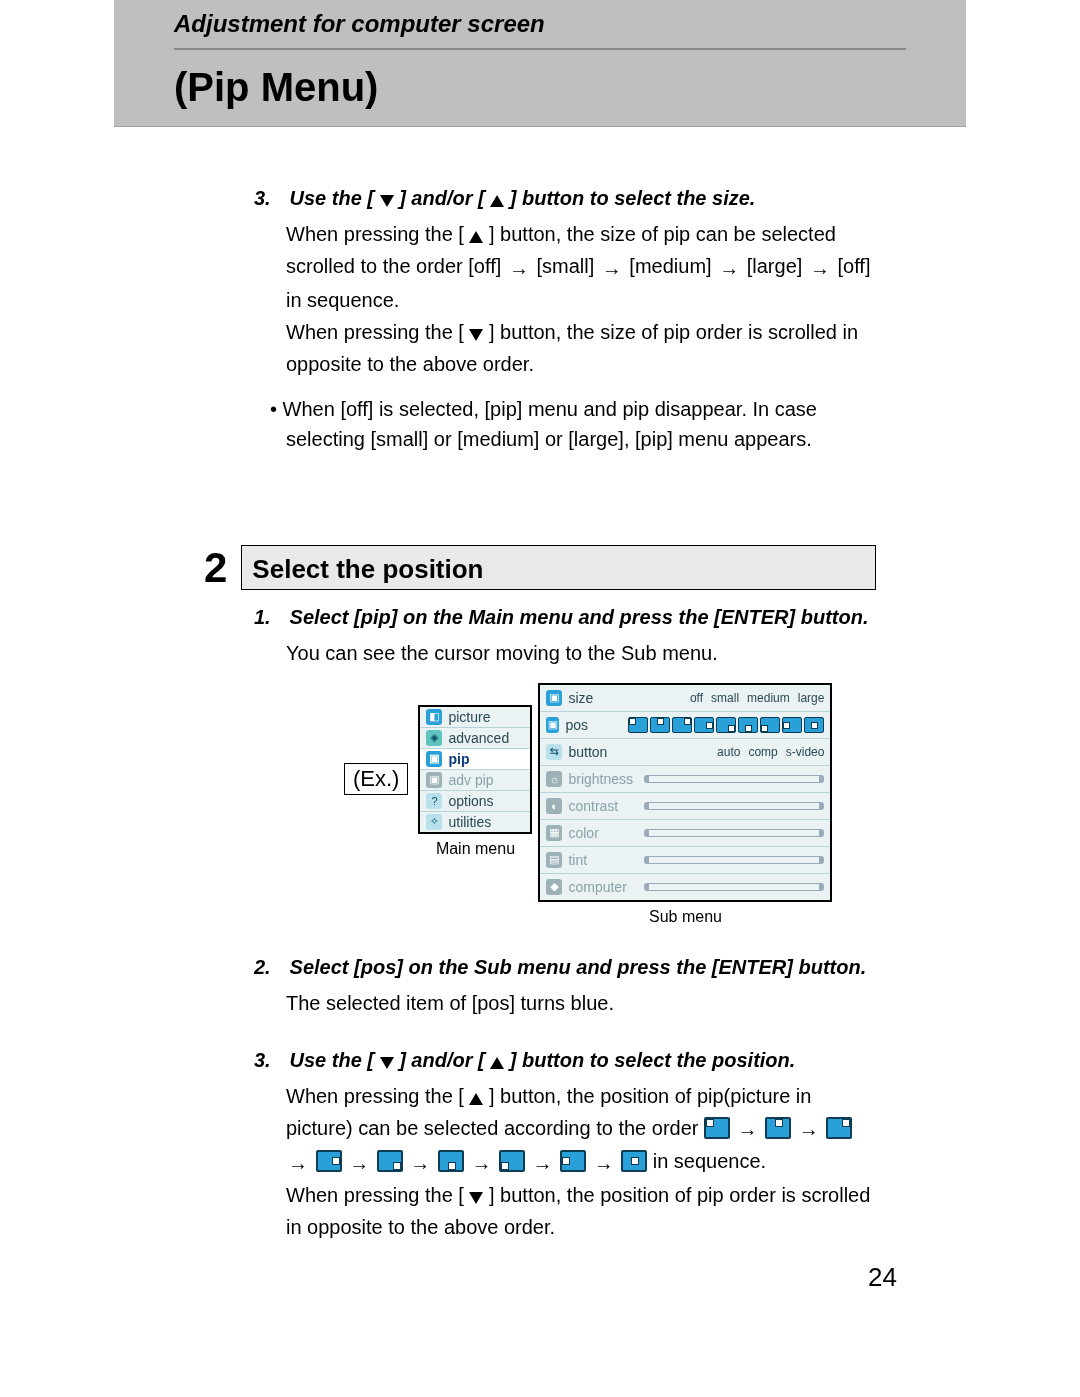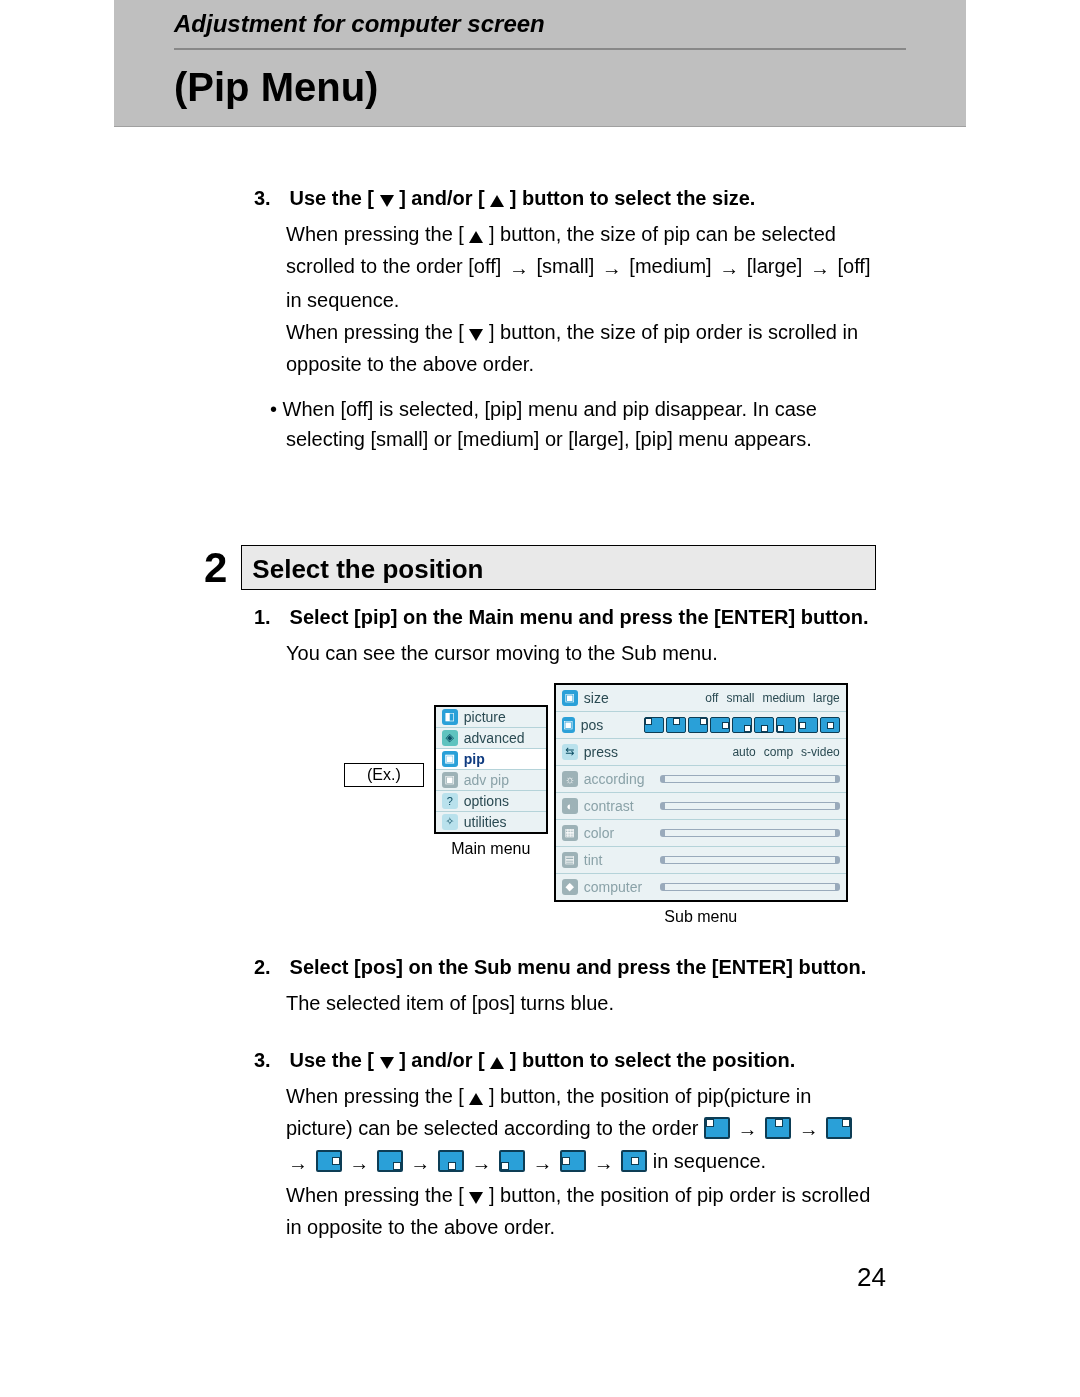--- a/index.html
+++ b/index.html
@@ -38,20 +38,21 @@
     border-top: 2px solid #888;
   }
   
   .content {
     padding: 30px 90px 0 150px;
   }
   .step-lead {
     font-size: 20px;
     font-weight: bold;
     margin: 30px 0 8px -10px;
+    font-style: italic;
   }
   .step-lead .num {
     display: inline-block;
     width: 30px;
   }
   .body-text {
     font-size: 20px;
     line-height: 1.6;
     margin-left: 22px;
   }
@@ -105,23 +106,23 @@
     padding: 8px 10px 4px 10px;
   }
   
   .example-wrap {
     display: flex;
     align-items: flex-start;
     gap: 10px;
     margin: 14px 0 8px 80px;
   }
   .ex-label {
-    font-size: 16px;
+    font-size: 22px;
     border: 1px solid #000;
-    padding: 2px 22px;
+    padding: 2px 8px;
     margin-top: 80px;
   }
   .osd {
     display: flex;
     gap: 6px;
     font-size: 14px;
   }
   .mainmenu {
     border: 2px solid #000;
     background: #fff;
@@ -218,21 +219,21 @@
   }
   .pip-ico .d {
     position: absolute;
     width: 6px; height: 6px;
     background: #fff;
     border: 1px solid #0d3d55;
   }
   
   .page-number {
     position: absolute;
-    right: 80px;
+    right: 69px;
     bottom: 30px;
     font-size: 26px;
   }
 </style>
 </head>
 <body>
 
 <div class="page">
 
   <div class="header-band">
@@ -352,30 +353,30 @@
                 <span class="mini-pip">
                     <span class="dot" style="top:4px;left:0"></span>
                   </span>
                 <span class="mini-pip">
                     <span class="dot" style="top:4px;left:6px"></span>
                   </span>
               </span>
             </div>
             <div class="sm-row">
               <span class="ico">⇆</span>
-              <span class="sm-label">press</span>
+              <span class="sm-label">button</span>
               <span class="sm-opts">
                 <span>auto</span>
                 <span>comp</span>
                 <span>s-video</span>
               </span>
             </div>
             <div class="sm-row dim">
                 <span class="ico grey">☼</span>
-                <span class="sm-label">according</span>
+                <span class="sm-label">brightness</span>
                 <span class="sm-slider"></span>
               </div>
             <div class="sm-row dim">
                 <span class="ico grey">◐</span>
                 <span class="sm-label">contrast</span>
                 <span class="sm-slider"></span>
               </div>
             <div class="sm-row dim">
                 <span class="ico grey">▦</span>
                 <span class="sm-label">color</span>

